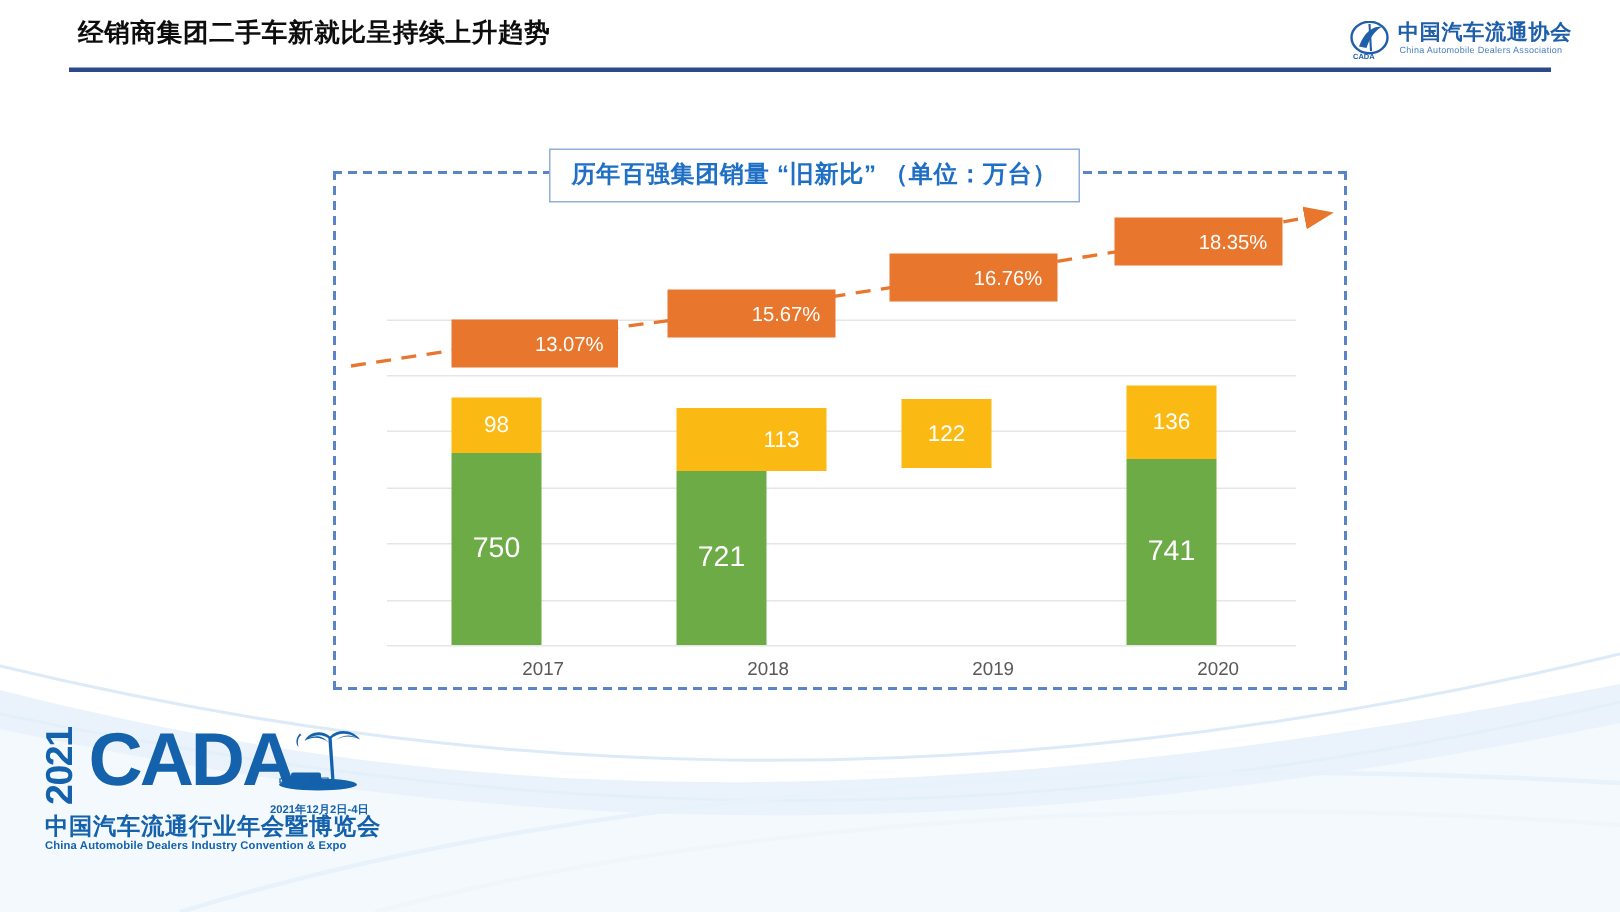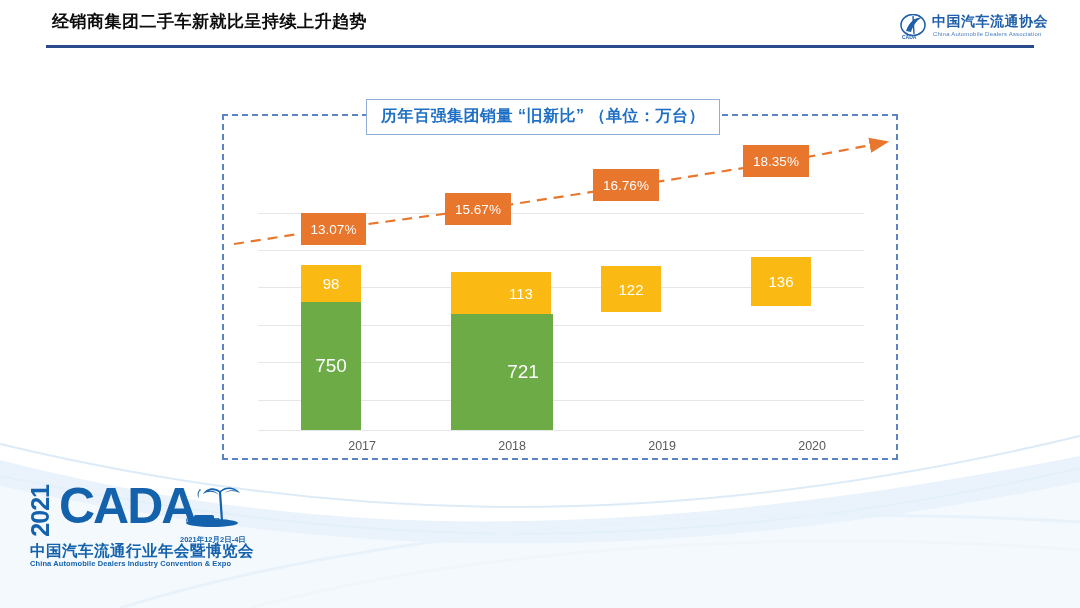--- a/index.html
+++ b/index.html
@@ -56,21 +56,21 @@
   .seg{position:absolute;left:0;width:60px;display:flex;align-items:center;justify-content:center;}
   .seg span{color:#ffffff;font-size:15px;}
   .seg.old span{font-size:19px;}
   .xlabel{
     position:absolute;width:90px;text-align:right;
     font-size:12.5px;color:#595959;
   }
   .pct-box{
     position:absolute;height:32px;
     background:#e8762c;
-    display:flex;align-items:center;justify-content:center;
+    display:flex;align-items:center;justify-content:center;padding-left:46px;
   }
   .pct-box span{color:#ffffff;font-size:13.5px;font-weight:normal;}
   #trendline{position:absolute;left:0;top:0;width:676px;height:346px;}
   
   #event-logo{position:absolute;left:28px;top:483px;width:215px;height:82px;}
   #ev-year{
     position:absolute;left:2px;top:2px;
     font-size:25px;font-weight:bold;color:#1461ac;
     writing-mode:vertical-rl;letter-spacing:-1px;line-height:.85;
     transform:rotate(180deg);transform-origin:center;
@@ -146,34 +146,37 @@
     </div>
     <div class="seg old" style="top:37px;height:128px;background:#6cab45;">
       <span>750</span>
     </div>
   </div>
 
   <div class="bar-group" style="left:229px;top:158px;height:158px;">
     <div class="seg new" style="top:0px;height:42px;background:#fbb913;padding-left:40px;">
       <span>113</span>
     </div>
-    <div class="seg old" style="top:42px;height:116px;background:#6cab45;padding-left:42px;">
+    <div class="seg old" style="top:42px;height:116px;background:#6cab45;">
       <span>721</span>
     </div>
   </div>
 
   <div class="bar-group" style="left:379px;top:152px;height:164px;">
     <div class="seg new" style="top:0px;height:46px;background:#fbb913;">
       <span>122</span>
     </div>
   </div>
 
   <div class="bar-group" style="left:529px;top:143px;height:173px;">
     <div class="seg new" style="top:0px;height:49px;background:#fbb913;">
       <span>136</span>
+    </div>
+    <div class="seg old" style="top:49px;height:124px;background:#6cab45;">
+      <span>741</span>
     </div>
   </div>
 
   <svg id="trendline" viewBox="0 0 676 346">
     <defs>
       <marker id="arrowhead" markerWidth="9" markerHeight="7" refX="8" refY="3.5" orient="auto">
         <polygon points="0 0, 9 3.5, 0 7" fill="#e8762c"></polygon>
       </marker>
     </defs>
     <path d="M12,130 L109,115 L259,95 L409,72 L559,48 L665,28" fill="none" stroke="#e8762c" stroke-width="2.2" stroke-dasharray="10,7" marker-end="url(#arrowhead)"></path>

